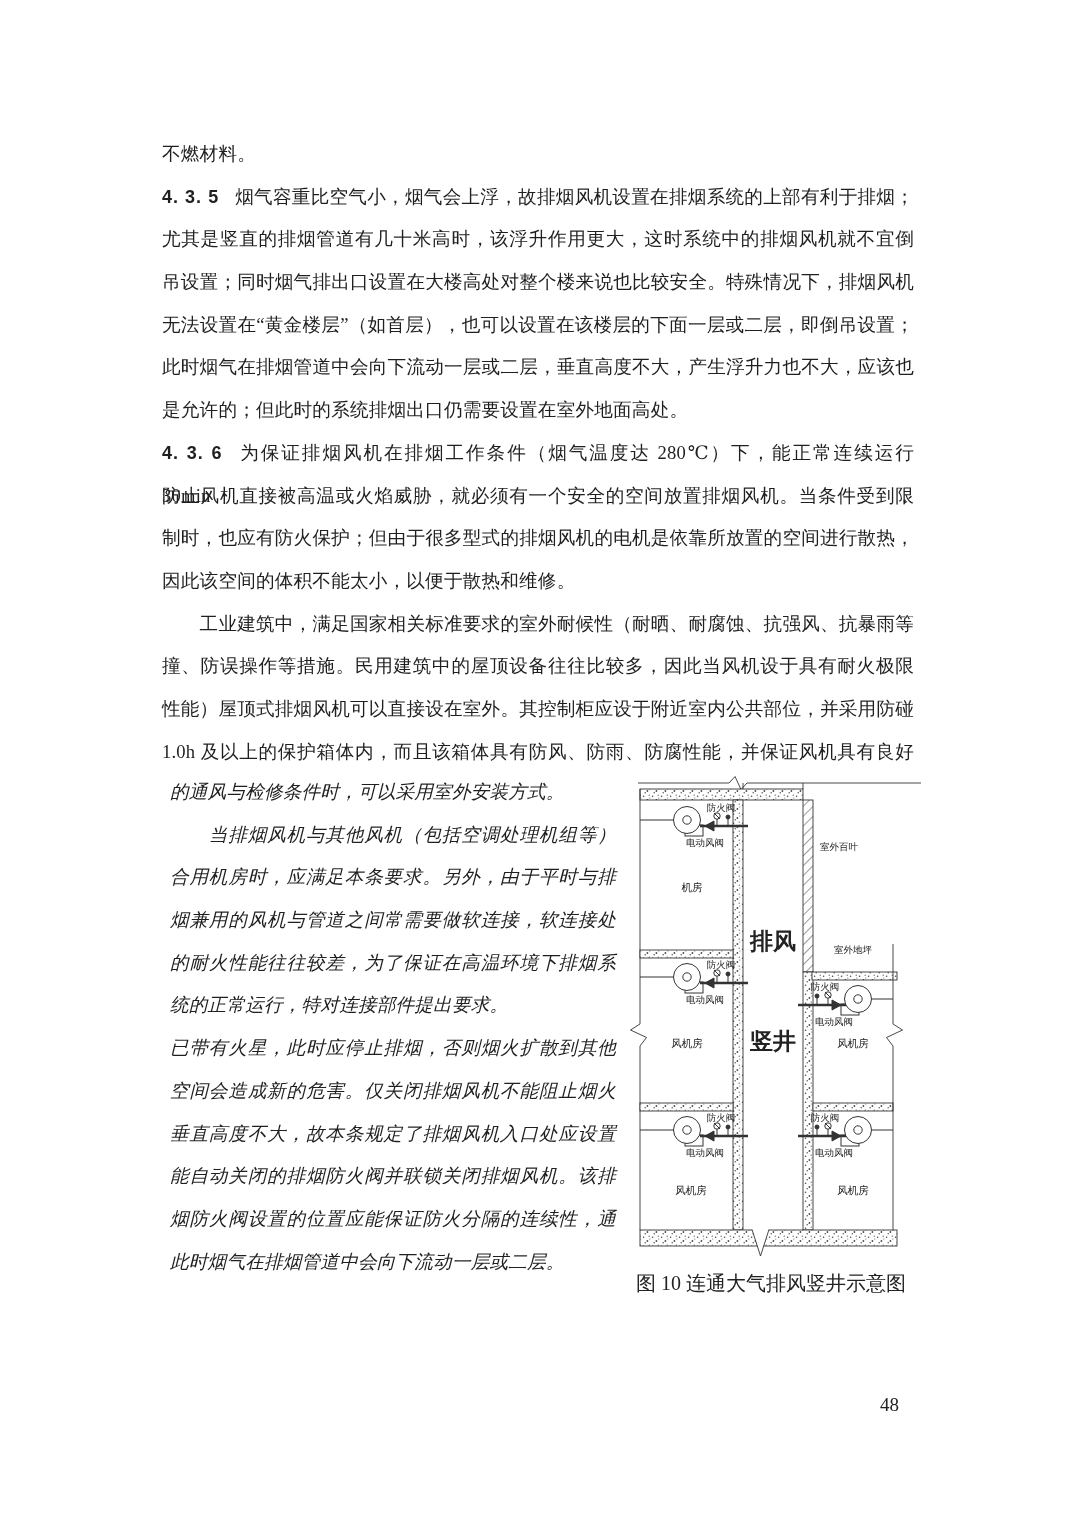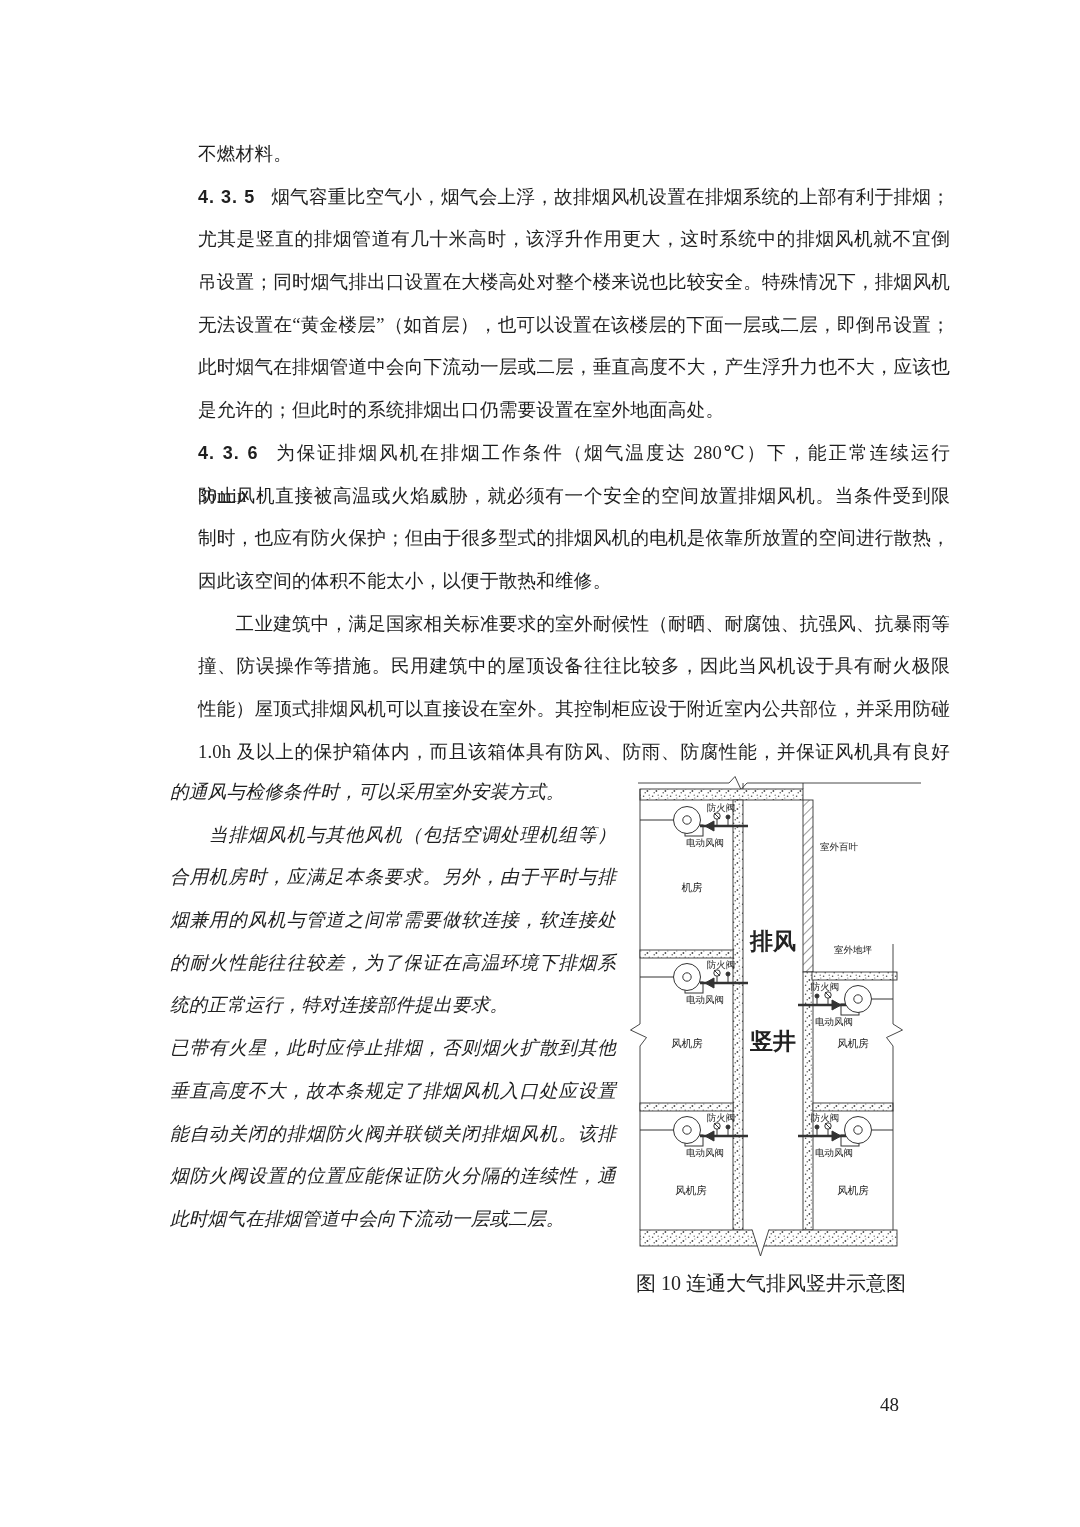--- a/index.html
+++ b/index.html
@@ -26,21 +26,21 @@
     text-align-last:justify;
     text-justify:inter-character;
   }
   .line b.sec{
     font-family:"Liberation Sans","DejaVu Sans",sans-serif;
     font-weight:bold;
     font-size:18px;
     letter-spacing:1px;
     margin-right:16px;
   }
-  #full-block{left:162px;top:133px;width:752px;margin-left:36px;}
+  #full-block{left:162px;top:133px;width:752px;}
   #narrow-block{left:170px;top:771px;width:446px;font-style:italic;}
   .figure-wrap{position:absolute;left:615px;top:776px;width:312px;height:486px;}
   .figure-caption{
     position:absolute;left:615px;top:1258px;width:312px;
     text-align:center;font-size:20px;color:#222;margin-top:12px;
   }
   .page-number{
     position:absolute;left:880px;top:1394px;width:50px;
     font-size:19px;color:#222;text-align:left;
   }
@@ -76,20 +76,21 @@
     </div>
 
   <div id="narrow-block" class="textblock">
       <div class="line">的通风与检修条件时，可以采用室外安装方式。</div>
       <div class="line j">　　当排烟风机与其他风机（包括空调处理机组等）</div>
       <div class="line j">合用机房时，应满足本条要求。另外，由于平时与排</div>
       <div class="line j">烟兼用的风机与管道之间常需要做软连接，软连接处</div>
       <div class="line j">的耐火性能往往较差，为了保证在高温环境下排烟系</div>
       <div class="line">统的正常运行，特对连接部件提出要求。</div>
       <div class="line j">已带有火星，此时应停止排烟，否则烟火扩散到其他</div>
+      <div class="line j">空间会造成新的危害。仅关闭排烟风机不能阻止烟火</div>
       <div class="line j">垂直高度不大，故本条规定了排烟风机入口处应设置</div>
       <div class="line j">能自动关闭的排烟防火阀并联锁关闭排烟风机。该排</div>
       <div class="line j">烟防火阀设置的位置应能保证防火分隔的连续性，通</div>
       <div class="line">此时烟气在排烟管道中会向下流动一层或二层。</div>
     </div>
 
   <div class="figure-wrap">
     <svg width="312" height="486" viewBox="0 0 312 486">
       <defs>
         <pattern id="stip" patternUnits="userSpaceOnUse" width="9" height="9">

